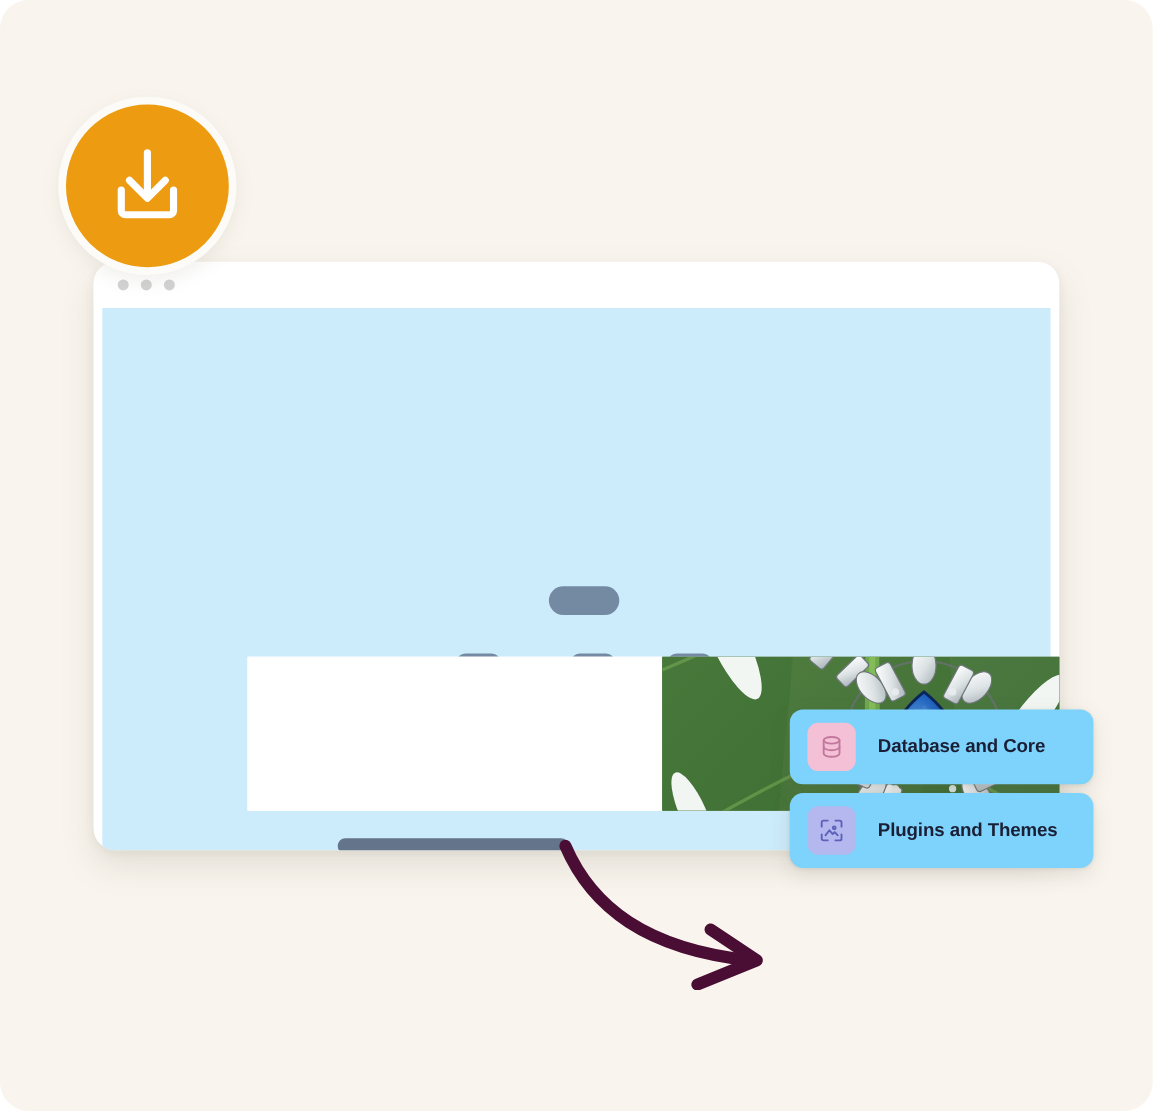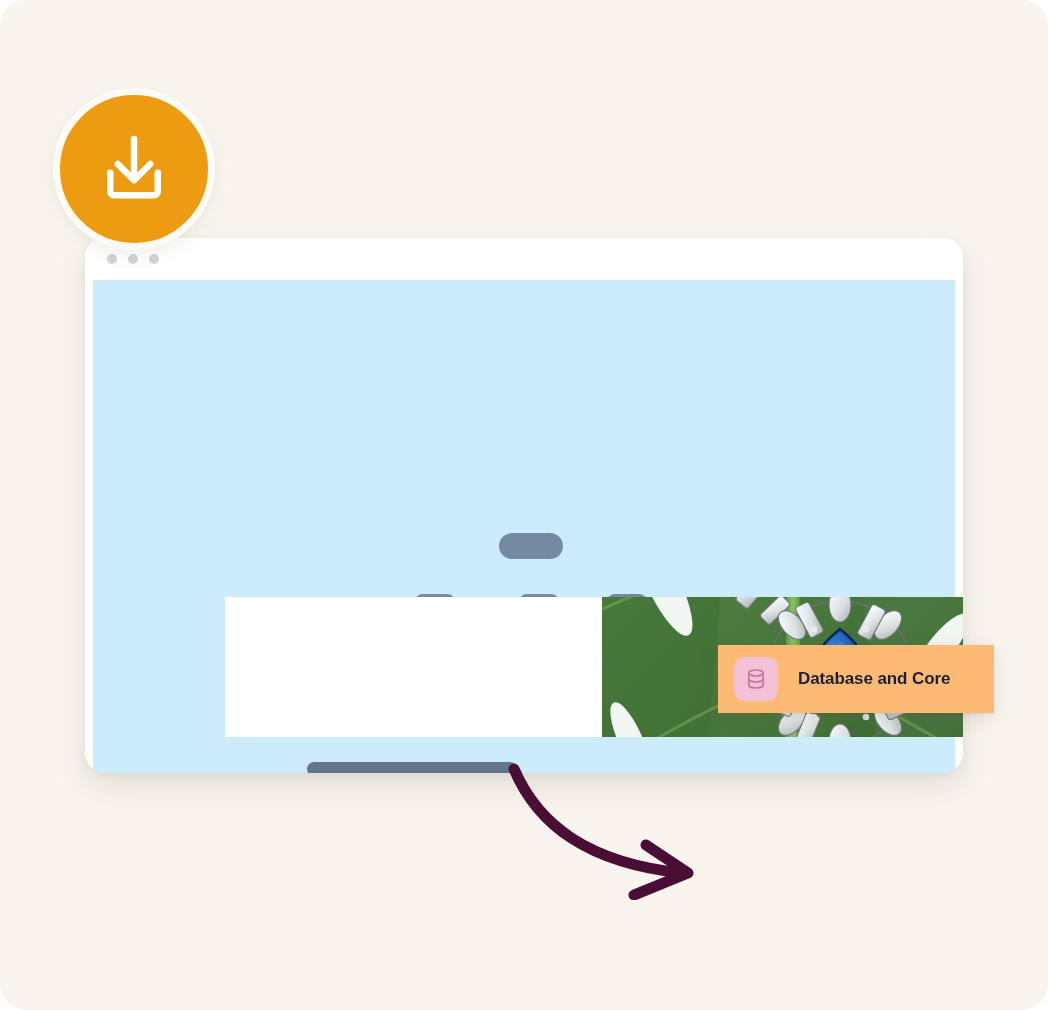--- a/index.html
+++ b/index.html
@@ -142,22 +142,22 @@
     display: flex;
     flex-direction: column;
     gap: 8px;
     z-index: 50;
   }
   .category-card {
     display: flex;
     align-items: center;
     height: 68px;
     padding: 0 16px;
-    background: #fdba74;
-    border-radius: 0;
+    background: #7dd3fc;
+    border-radius: 12px;
     box-shadow: 0 6px 18px rgba(105, 97, 82, 0.16),
                 0 1px 3px rgba(105, 97, 82, 0.10);
   }
   .cat-icon {
     width: 44px; height: 44px;
     border-radius: 10px;
     flex: 0 0 auto;
     display: flex;
     align-items: center;
     justify-content: center;
@@ -353,16 +353,31 @@
           <g fill="none" stroke="#C2789D" stroke-width="1.7" stroke-linecap="round" stroke-linejoin="round">
             <ellipse cx="12" cy="6" rx="7.2" ry="3"></ellipse>
             <path d="M4.8 6 L4.8 18 C4.8 19.7 8 21 12 21 C16 21 19.2 19.7 19.2 18 L19.2 6"></path>
             <path d="M4.8 12 C4.8 13.7 8 15 12 15 C16 15 19.2 13.7 19.2 12"></path>
           </g>
         </svg>
       </span>
       <span class="cat-label">Database and Core</span>
     </div>
 
+    <div class="category-card">
+      <span class="cat-icon" style="background:#B5B8EE;">
+        <svg viewBox="0 0 24 24" aria-hidden="true">
+          <g fill="none" stroke="#5C61B8" stroke-width="1.7" stroke-linecap="round" stroke-linejoin="round">
+            <path d="M3 8.5 L3 4.6 A1.6 1.6 0 0 1 4.6 3 L8.5 3"></path>
+            <path d="M15.5 3 L19.4 3 A1.6 1.6 0 0 1 21 4.6 L21 8.5"></path>
+            <path d="M21 15.5 L21 19.4 A1.6 1.6 0 0 1 19.4 21 L15.5 21"></path>
+            <path d="M8.5 21 L4.6 21 A1.6 1.6 0 0 1 3 19.4 L3 15.5"></path>
+            <circle cx="14.4" cy="9.6" r="1.3"></circle>
+            <path d="M6.4 16.4 L10 11.8 L13 15.2 L14.8 13.4 L17.6 16.4"></path>
+          </g>
+        </svg>
+      </span>
+      <span class="cat-label">Plugins and Themes</span>
+    </div>
 
 
   </div>
 </div>
 
 </body></html>

